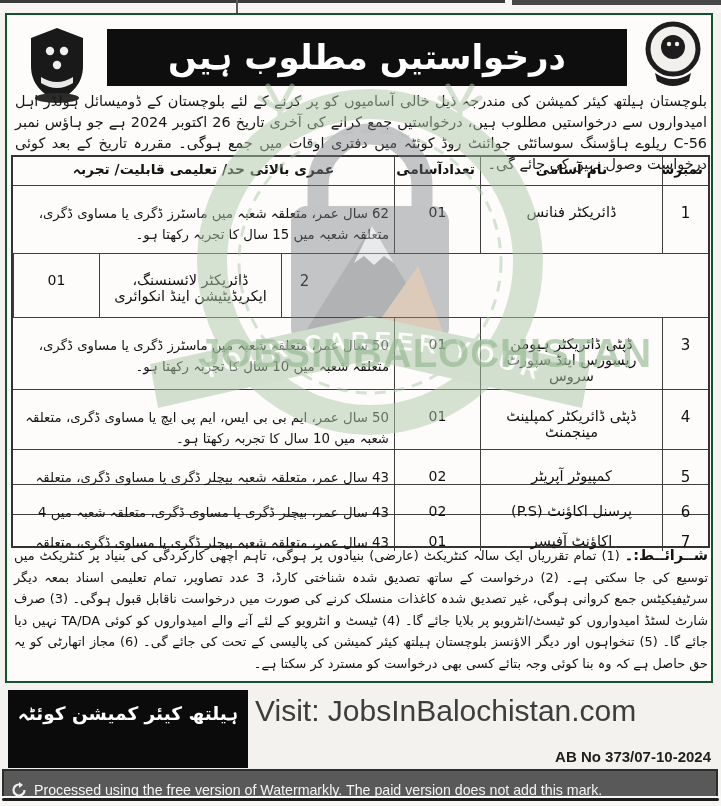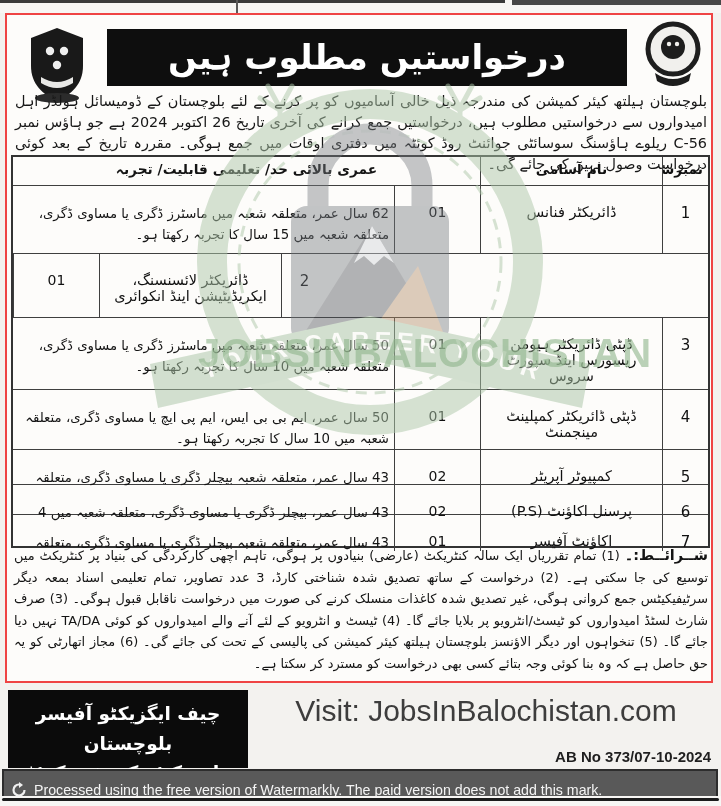--- a/index.html
+++ b/index.html
@@ -6,21 +6,21 @@
   body { width:721px; height:806px; font-family:"DejaVu Sans", sans-serif; background:#e9e8e5; }
   .page { position:relative; width:721px; height:806px; background:#f3f2ef; overflow:hidden; }
 
   
   .top-strip { position:absolute; left:0; top:0; width:721px; height:13px; background:#f7f6f4; }
   .top-strip .seg1 { position:absolute; left:0; top:0; width:505px; height:3px; background:#3a3a3a; }
   .top-strip .seg2 { position:absolute; left:512px; top:0; width:209px; height:5px; background:#474747; }
   .top-strip .tick { position:absolute; left:236px; top:0; width:2px; height:13px; background:#5a5a5a; }
 
   
-  .ad-box { position:absolute; left:5px; top:13px; width:708px; height:670px; background:#fdfcfa; border:2px solid #ef4444; }
+  .ad-box { position:absolute; left:5px; top:13px; width:708px; height:670px; background:#fdfcfa; border:2px solid #14532d; }
 
   .title-bar { position:absolute; left:100px; top:14px; width:520px; height:57px; background:#0e0e0e; color:#ffffff; text-align:center; direction:rtl; font-size:34px; font-weight:bold; line-height:56px; letter-spacing:0; }
 
   .emblem-left { position:absolute; left:16px; top:10px; width:68px; height:80px; }
   .emblem-right { position:absolute; right:8px; top:6px; width:60px; height:72px; }
 
   .intro { position:absolute; left:8px; top:76px; width:692px; direction:rtl; text-align:justify; font-size:14.4px; line-height:1.46; color:#171717; }
 
   
   .jobs-table { position:absolute; left:4px; top:140px; width:699px; border:2px solid #333; background:transparent; }
@@ -38,21 +38,21 @@
   .conditions { position:absolute; left:7px; top:528px; width:694px; direction:rtl; text-align:justify; font-size:12.9px; line-height:1.66; color:#141414; }
   .conditions b { font-size:14.5px; }
   .note-line { margin-top:2px; }
   .note-line b { font-size:14px; }
 
   
   .sig-box { position:absolute; left:8px; top:690px; width:240px; height:78px; background:#0b0b0b; color:#ffffff; text-align:center; direction:rtl; padding-top:9px; }
   .sig-box .l1 { font-size:18.5px; font-weight:bold; line-height:1.6; }
   .sig-box .l2 { font-size:18.5px; font-weight:bold; line-height:1.6; }
 
-  .visit-text { position:absolute; left:255px; top:694px; width:462px; text-align:center; font-size:30px; color:#3d3d3d; font-family:"Liberation Sans", sans-serif; }
+  .visit-text { position:absolute; left:255px; top:694px; width:462px; text-align:left; font-size:30px; color:#3d3d3d; font-family:"Liberation Sans", sans-serif; }
   .ab-no { position:absolute; right:10px; top:748px; font-size:15px; font-weight:bold; color:#1f1f1f; font-family:"Liberation Sans", sans-serif; }
 
   .wm-bar { position:absolute; left:2px; top:769px; width:716px; height:41px; background:#595959; border:2px solid #2d2d2d; display:flex; align-items:center; gap:7px; padding-left:7px; color:#f4f4f4; font-size:14.2px; font-family:"Liberation Sans", sans-serif; }
 
   .bottom-strip { position:absolute; left:0; top:796px; width:721px; height:10px; background:#f7f6f4; }
   .bottom-strip .line { position:absolute; left:2px; top:2px; width:717px; height:3px; background:#1c1c1c; border-radius:2px; }
 
   
   .watermark { position:absolute; left:128px; top:58px; width:484px; height:424px; opacity:.5; pointer-events:none; z-index:5; }
   .wm-sitename { position:absolute; left:193px; top:331px; width:464px; text-align:center; font-size:40px; font-weight:800; letter-spacing:1px; color:#8fb58b; opacity:.6; pointer-events:none; z-index:5; font-family:"Liberation Sans", sans-serif; }
@@ -87,20 +87,21 @@
       <circle cx="26" cy="23" r="2.2" fill="#f1f0ed"></circle>
       <circle cx="34" cy="23" r="2.2" fill="#f1f0ed"></circle>
       <path d="M12 52 Q30 64 48 52 L46 60 Q30 70 14 60 Z" fill="#1d1d1d"></path>
     </svg>
 
     <div class="intro">بلوچستان ہیلتھ کیئر کمیشن کی مندرجہ ذیل خالی آسامیوں کو پر کرنے کے لئے بلوچستان کے ڈومیسائل ہولڈر اہل امیدواروں سے درخواستیں مطلوب ہیں، درخواستیں جمع کرانے کی آخری تاریخ 26 اکتوبر 2024 ہے جو ہاؤس نمبر C-56 ریلوے ہاؤسنگ سوسائٹی جوائنٹ روڈ کوئٹہ میں دفتری اوقات میں جمع ہوگی۔ مقررہ تاریخ کے بعد کوئی درخواست وصول نہیں کی جائے گی۔</div>
 
     <div class="jobs-table">
       <div class="t-row t-head first">
         <div class="t-cell cell-crit nb">عمری بالائی حد/ تعلیمی قابلیت/ تجربہ</div>
+        <div class="t-cell cell-count">تعدادآسامی</div>
         <div class="t-cell cell-post">نام آسامی</div>
         <div class="t-cell cell-sn">نمبرشمار</div>
       </div>
 
       <div class="t-row" style="height:68px">
         <div class="t-cell cell-crit nb">62 سال عمر، متعلقہ شعبہ میں ماسٹرز ڈگری یا مساوی ڈگری، متعلقہ شعبہ میں 15 سال کا تجربہ رکھتا ہو۔</div>
         <div class="t-cell cell-count">01</div>
         <div class="t-cell cell-post">ڈائریکٹر فنانس</div>
         <div class="t-cell cell-sn">1</div>
       </div>
@@ -184,21 +185,20 @@
       <path d="M22,306 L242,258 L462,306 L454,350 L242,302 L30,350 Z" fill="#a9c4a5"></path>
       <path id="ribArc" d="M55,330 Q242,252 429,330" fill="none"></path>
       <text font-size="25" font-weight="bold" fill="#fbfbf8" letter-spacing="5" font-family="Liberation Sans, sans-serif">
         <textPath href="#ribArc" startOffset="6%">YOUR CAREER YOUR CHOICE</textPath>
       </text>
     </g>
   </svg>
   <div class="wm-sitename">JOBSINBALOCHISTAN</div>
 
   <div class="sig-box">
-    <div class="l1">چیف ایگزیکٹو آفیسر بلوچستان</div>
     <div class="l2">ہیلتھ کیئر کمیشن کوئٹہ</div>
   </div>
 
   <div class="visit-text">Visit: JobsInBalochistan.com</div>
   <div class="ab-no">AB No 373/07-10-2024</div>
 
   <div class="wm-bar">
     <svg width="16" height="16" viewBox="0 0 16 16">
       <path d="M13.5 8 A5.5 5.5 0 1 1 8 2.5" fill="none" stroke="#f0f0f0" stroke-width="2.2"></path>
       <polygon points="8,0 12,3 8,6" fill="#f0f0f0"></polygon>

